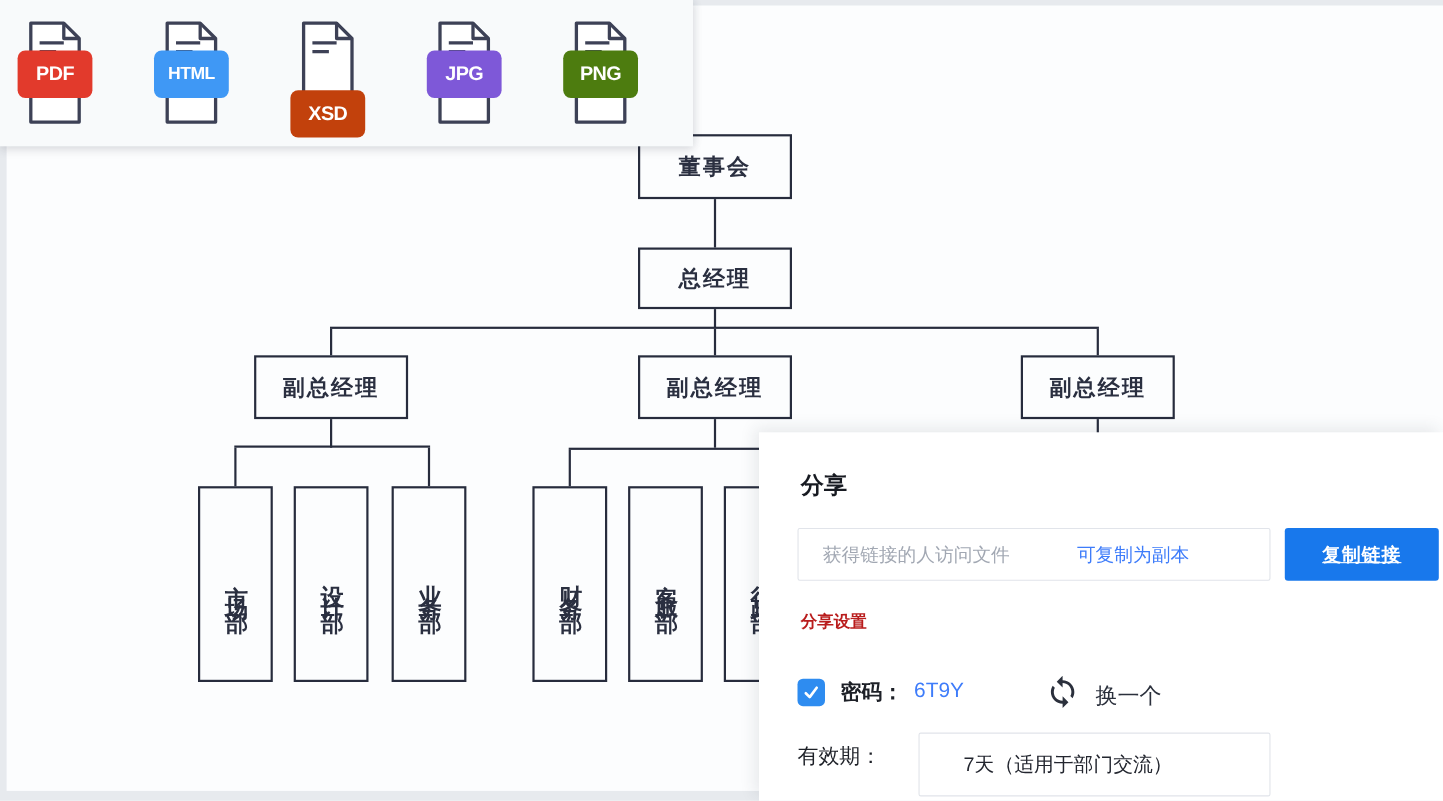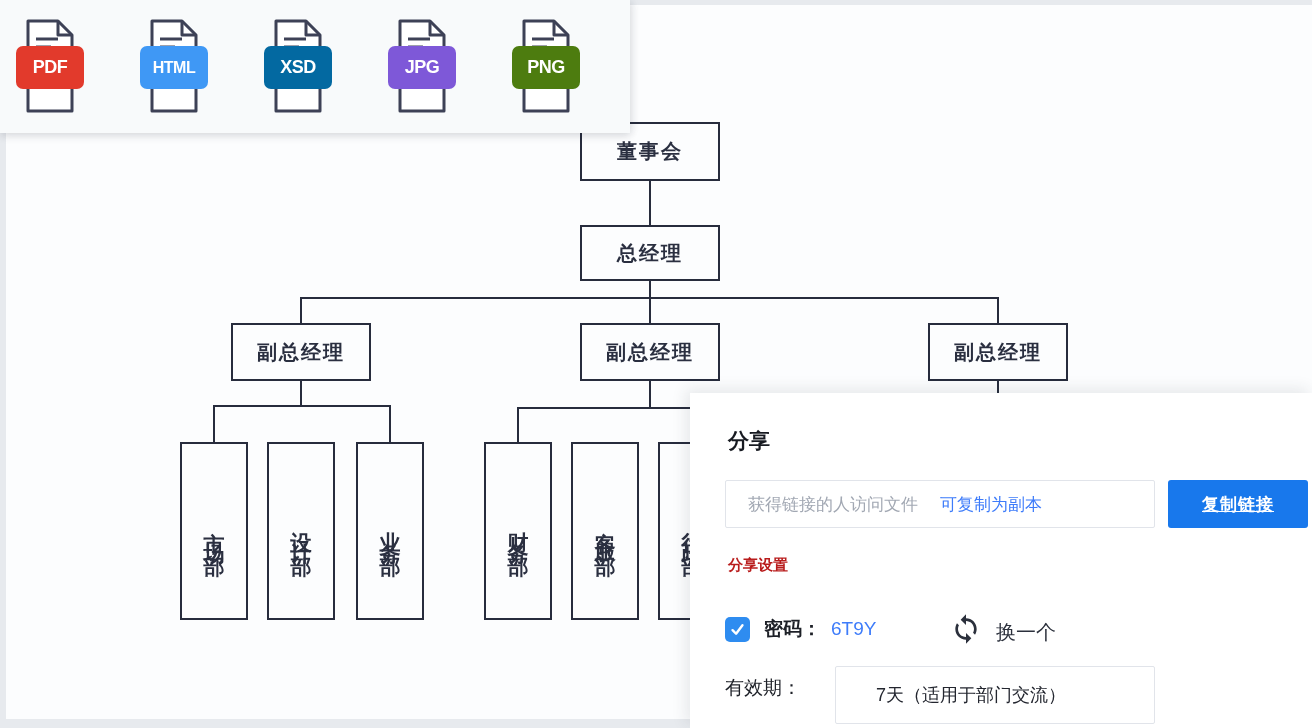--- a/index.html
+++ b/index.html
@@ -46,21 +46,21 @@
   
   .share-panel {
     position:absolute; left:690px; top:393px; width:622px; height:335px;
     background:#ffffff; z-index:20;
     box-shadow:-4px -4px 14px rgba(40,45,60,.10);
   }
   .share-title { position:absolute; left:38px; top:34px; font-size:21px; font-weight:700; color:#171a21; }
   .link-box {
     position:absolute; left:35px; top:87px; width:430px; height:48px;
     background:#fff; border:1px solid #e1e4ea; border-radius:2px;
-    display:flex; align-items:center; padding-left:22px;
+    display:flex; align-items:center; padding-left:22px;gap:39px;
   }
   .link-text { color:#a2a8b3; font-size:17px; }
   .copy-dup { color:#3e7cfa; font-size:17px; margin-left:22px; cursor:pointer; }
   .copy-btn {
     position:absolute; left:478px; top:87px; width:140px; height:48px;
     background:#1878ec; color:#fff; border:none; border-radius:3px;
     font-size:17px; font-weight:600; letter-spacing:1px; cursor:pointer;
     font-family:"Liberation Sans", sans-serif;
   }
   .settings-title { position:absolute; left:38px; top:163px; font-size:15px; font-weight:700; color:#b91c1c; }
@@ -152,21 +152,21 @@
     </svg>
     <div class="file-band" style="font-size: 16px; background: rgb(63, 152, 245);">HTML</div>
   </div>
   <div class="file-icon">
     <svg class="doc" width="52" height="96" viewBox="0 0 52 96">
       <path d="M4 3 h30 l14 14 v76 h-44 z" fill="#ffffff" stroke="#3d4156" stroke-width="3" stroke-linejoin="round"></path>
       <path d="M34 3 v14 h14" fill="none" stroke="#3d4156" stroke-width="3" stroke-linejoin="round"></path>
       <line x1="12" y1="21" x2="34" y2="21" stroke="#3d4156" stroke-width="3"></line>
       <line x1="12" y1="29" x2="27" y2="29" stroke="#3d4156" stroke-width="3"></line>
     </svg>
-    <div class="file-band" style="background: #0369a1;">XSD</div>
+    <div class="file-band" style="background: #c2410c; margin-top: 36px;">XSD</div>
   </div>
   <div class="file-icon">
     <svg class="doc" width="52" height="96" viewBox="0 0 52 96">
       <path d="M4 3 h30 l14 14 v76 h-44 z" fill="#ffffff" stroke="#3d4156" stroke-width="3" stroke-linejoin="round"></path>
       <path d="M34 3 v14 h14" fill="none" stroke="#3d4156" stroke-width="3" stroke-linejoin="round"></path>
       <line x1="12" y1="21" x2="34" y2="21" stroke="#3d4156" stroke-width="3"></line>
       <line x1="12" y1="29" x2="27" y2="29" stroke="#3d4156" stroke-width="3"></line>
     </svg>
     <div class="file-band" style="background: rgb(126, 88, 216);">JPG</div>
   </div>

